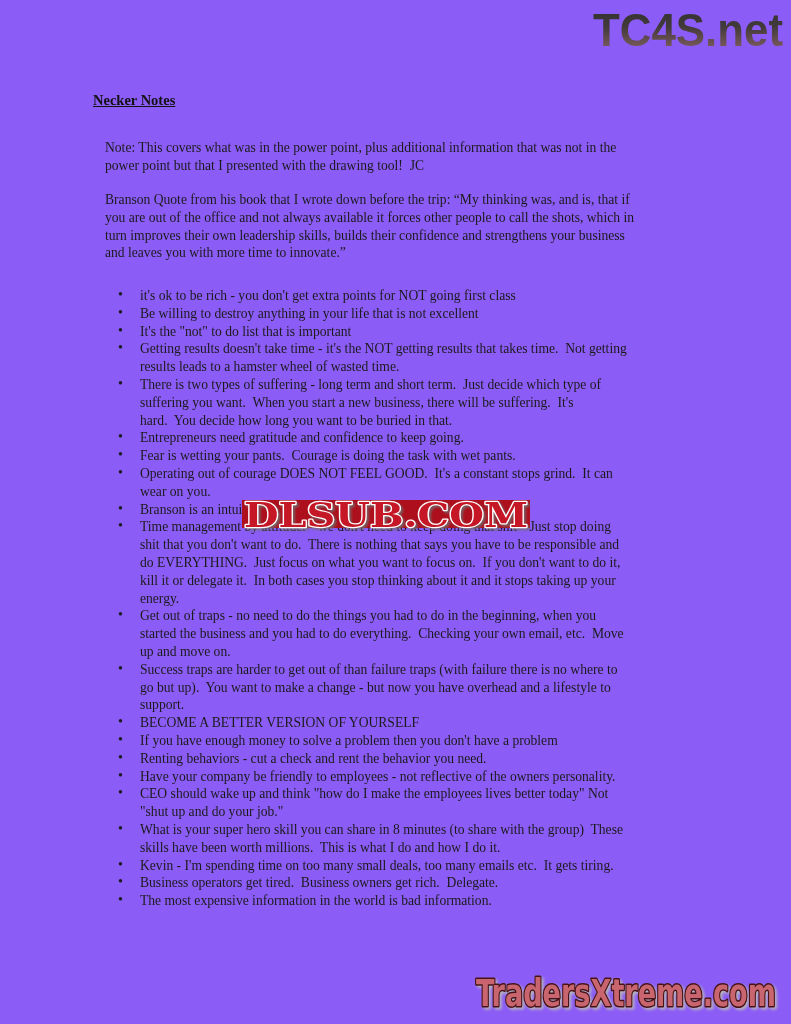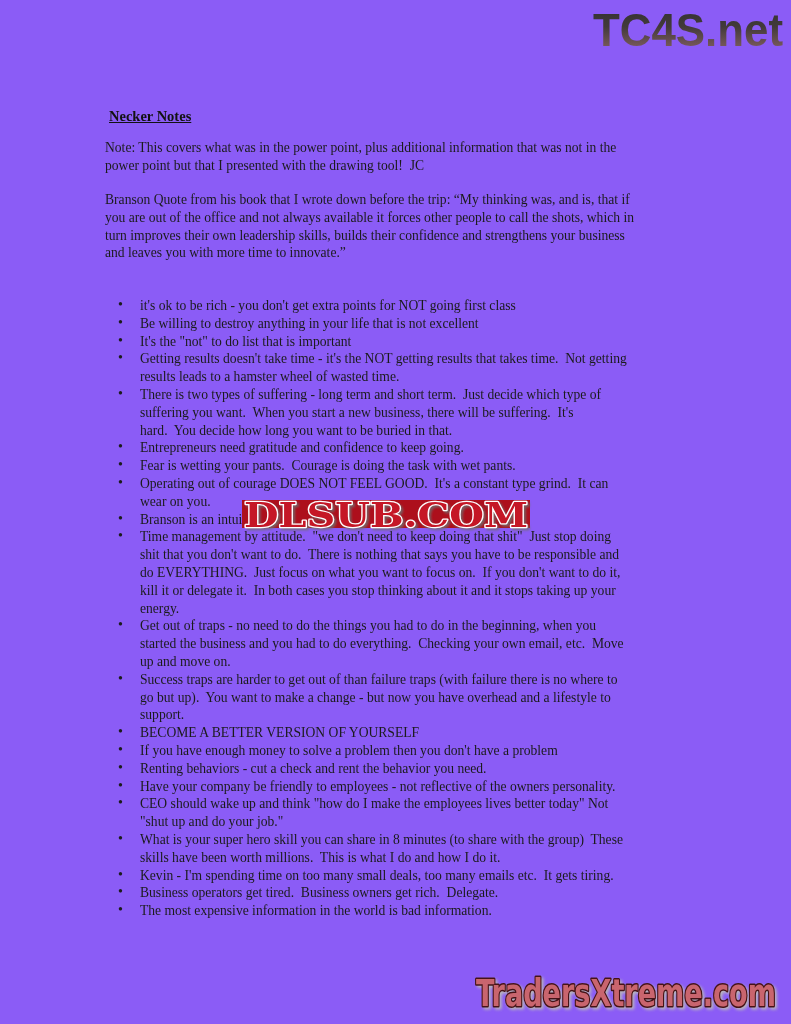--- a/index.html
+++ b/index.html
@@ -8,42 +8,42 @@
     width: 791px;
     height: 1024px;
     background: #8b5cf6;
     overflow: hidden;
     font-family: "Liberation Serif", serif;
   }
   .page-title {
     position: absolute;
     left: 93px;
     top: 92px;
-    margin: 16px;
+    margin: 0;
     font-size: 14.5px;
     font-weight: bold;
     text-decoration: underline;
     color: #121212;
     white-space: pre;
   }
   .para {
     position: absolute;
     left: 93px;
     margin: 12px;
     font-size: 13.6px;
     line-height: 17.8px;
     color: #1b1b1b;
     white-space: pre;
   }
   #para-note { top: 127px; }
   #para-branson { top: 179px; }
   .bullets {
     position: absolute;
     left: 140px;
-    top: 297px;
+    top: 287px;
     margin: 0;
     padding: 0;
     list-style: none;
     font-size: 13.6px;
     line-height: 17.8px;
     color: #1b1b1b;
   }
   .bullets li {
     position: relative;
     white-space: pre;
@@ -106,21 +106,21 @@
   <li>it's ok to be rich - you don't get extra points for NOT going first class</li>
       <li>Be willing to destroy anything in your life that is not excellent</li>
       <li>It's the "not" to do list that is important</li>
       <li>Getting results doesn't take time - it's the NOT getting results that takes time.  Not getting
 results leads to a hamster wheel of wasted time.</li>
       <li>There is two types of suffering - long term and short term.  Just decide which type of
 suffering you want.  When you start a new business, there will be suffering.  It's
 hard.  You decide how long you want to be buried in that.</li>
       <li>Entrepreneurs need gratitude and confidence to keep going.</li>
       <li>Fear is wetting your pants.  Courage is doing the task with wet pants.</li>
-      <li>Operating out of courage DOES NOT FEEL GOOD.  It's a constant type grind.  It can
+      <li>Operating out of courage DOES NOT FEEL GOOD.  It's a constant stops grind.  It can
 wear on you.</li>
       <li>Branson is an intui</li>
       <li>Time management by attitude.  "we don't need to keep doing that shit"  Just stop doing
 shit that you don't want to do.  There is nothing that says you have to be responsible and
 do EVERYTHING.  Just focus on what you want to focus on.  If you don't want to do it,
 kill it or delegate it.  In both cases you stop thinking about it and it stops taking up your
 energy.</li>
       <li>Get out of traps - no need to do the things you had to do in the beginning, when you
 started the business and you had to do everything.  Checking your own email, etc.  Move
 up and move on.</li>

